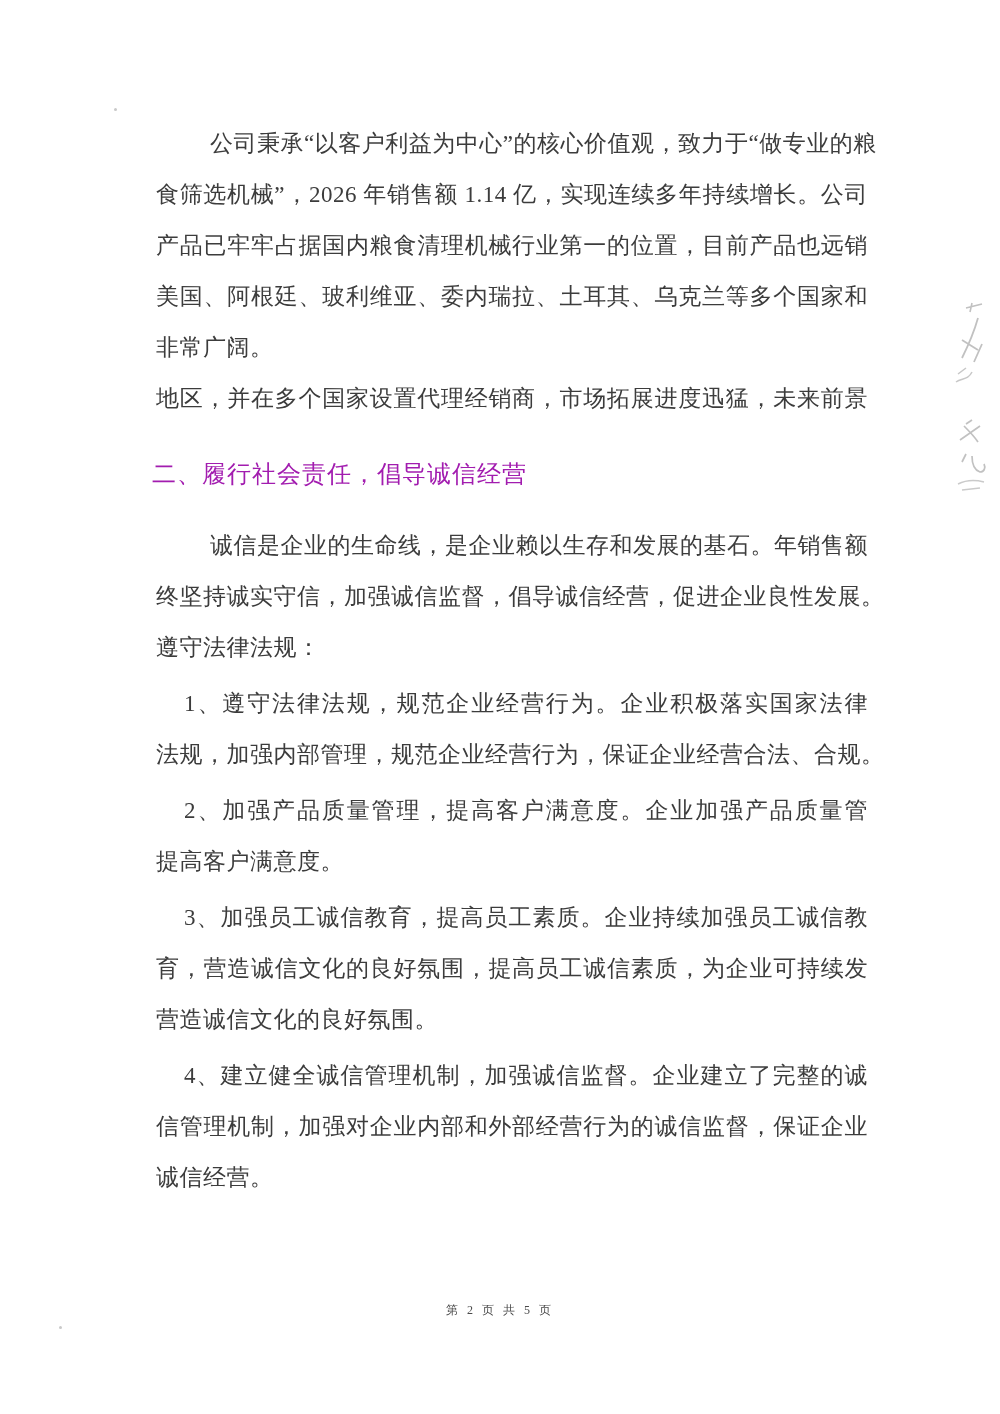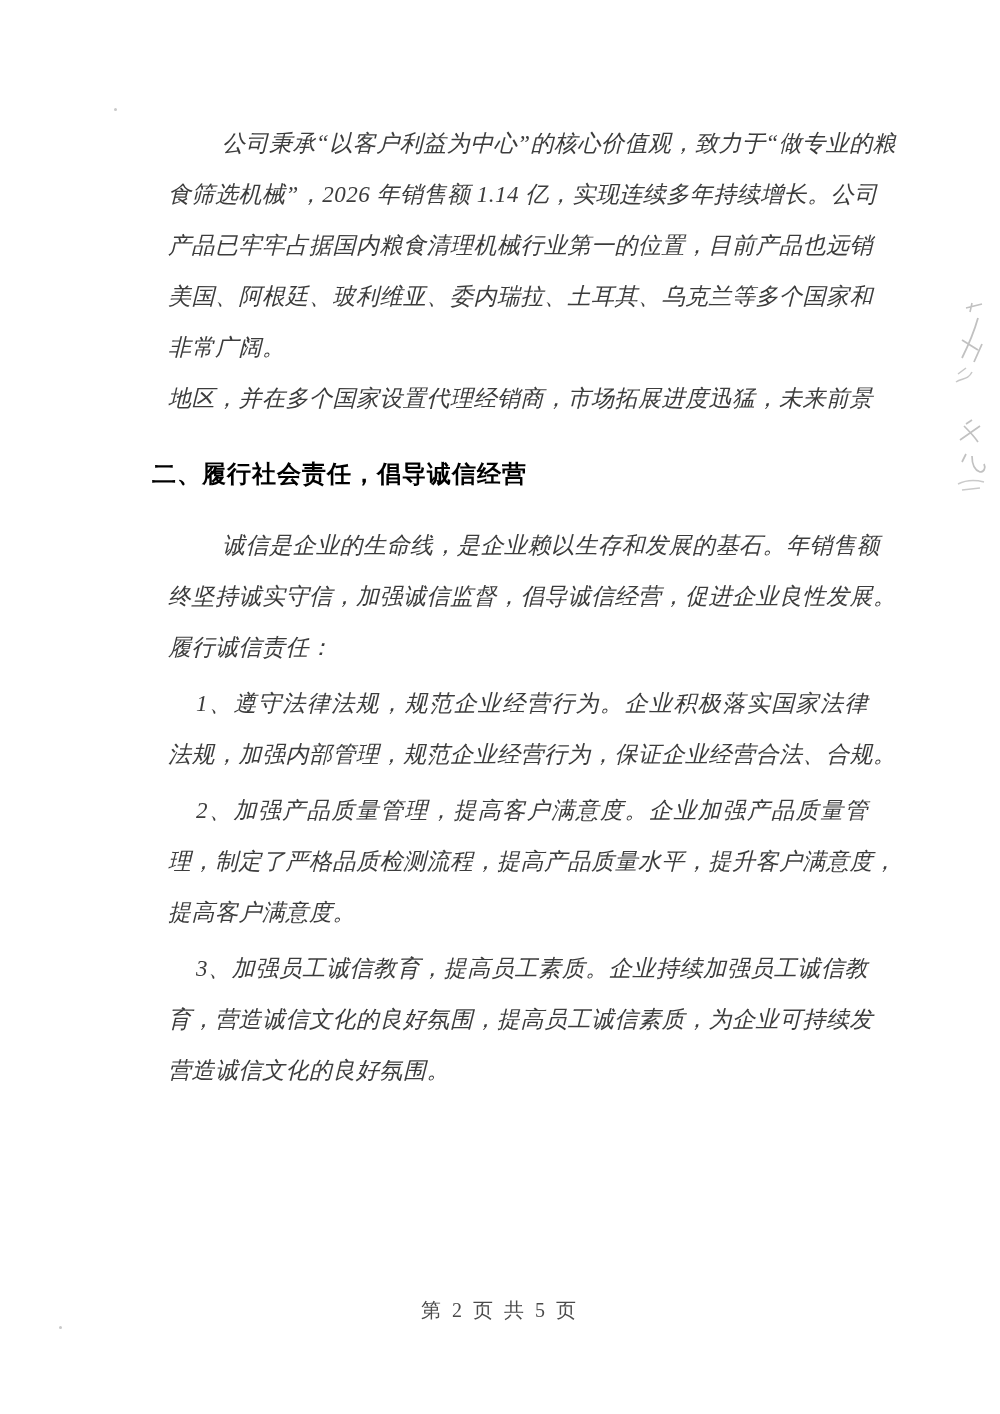--- a/index.html
+++ b/index.html
@@ -16,46 +16,46 @@
   }
   .content {
     position: absolute;
     left: 152px; top: 118px;
     width: 716px;
     color: #3c3c3c;
     font-size: 23px;
     line-height: 51px;
     letter-spacing: 0.5px;
   }
-  .para { margin: 0 0 5px 16px; padding: 0; font-style: italic; }
+  .para { margin: 0 0 5px 4px; padding: 0; }
   .line {
     display: block;
     text-align: justify;
     text-align-last: justify;
     text-justify: inter-character;
     white-space: nowrap;
   }
   .line.last { text-align-last: left; }
   .ind2 { text-indent: 54px; }
   .ind1 { text-indent: 28px; }
   .heading {
     margin: 24px 0 21px 0;
     font-family: "Liberation Sans", "DejaVu Sans", sans-serif;
-    font-weight: bold;
+    font-weight: normal;
     font-size: 24px;
     line-height: 51px;
-    color: #000000;
+    color: #a21caf;
     letter-spacing: 1px;
   }
   .footer {
     position: absolute;
     left: 0; top: 1297px;
     width: 100%;
     text-align: center;
-    font-size: 20px;
+    font-size: 12px;
     color: #4a4a4a;
     letter-spacing: 3px;
     line-height: 26px;
   }
   .edge-artifact { position: absolute; opacity: 0.55; }
   .speck {
     position: absolute;
     width: 3px; height: 3px;
     background: #c9c9c9;
     border-radius: 50%;
@@ -75,40 +75,44 @@
       <span class="line">美国、阿根廷、玻利维亚、委内瑞拉、土耳其、乌克兰等多个国家和</span>
       <span class="line last">非常广阔。</span>
       <span class="line">地区，并在多个国家设置代理经销商，市场拓展进度迅猛，未来前景</span>
     </p>
 
     <h2 class="heading">二、履行社会责任，倡导诚信经营</h2>
 
     <p class="para">
       <span class="line ind2">诚信是企业的生命线，是企业赖以生存和发展的基石。年销售额</span>
       <span class="line">终坚持诚实守信，加强诚信监督，倡导诚信经营，促进企业良性发展。</span>
-      <span class="line last">履行诚信责任：</span>
+      <span class="line last">遵守法律法规：</span>
     </p>
 
     <p class="para">
       <span class="line ind1">1、遵守法律法规，规范企业经营行为。企业积极落实国家法律</span>
       <span class="line last">法规，加强内部管理，规范企业经营行为，保证企业经营合法、合规。</span>
     </p>
 
     <p class="para">
       <span class="line ind1">2、加强产品质量管理，提高客户满意度。企业加强产品质量管</span>
-      <span class="line">理，制定了严格品质检测流程，提高产品质量水平，提升客户满意度，</span>
       <span class="line last">提高客户满意度。</span>
     </p>
 
     <p class="para">
       <span class="line ind1">3、加强员工诚信教育，提高员工素质。企业持续加强员工诚信教</span>
       <span class="line">育，营造诚信文化的良好氛围，提高员工诚信素质，为企业可持续发</span>
       <span class="line last">营造诚信文化的良好氛围。</span>
     </p>
 
+    <p class="para">
+      <span class="line ind1">4、建立健全诚信管理机制，加强诚信监督。企业建立了完整的诚</span>
+      <span class="line">信管理机制，加强对企业内部和外部经营行为的诚信监督，保证企业</span>
+      <span class="line last">诚信经营。</span>
+    </p>
 
   </div>
 
   <svg class="edge-artifact" style="left:952px; top:300px;" width="48" height="90" viewBox="0 0 48 90">
     <path d="M14 8 L30 4 M20 3 L18 12" stroke="#8f8f8f" stroke-width="1.6" fill="none"></path>
     <path d="M26 18 C22 32 16 46 10 58 M10 40 L26 50 M30 44 L22 62" stroke="#8f8f8f" stroke-width="1.8" fill="none"></path>
     <path d="M6 74 L14 68 M4 82 C10 78 16 80 20 72" stroke="#9a9a9a" stroke-width="1.5" fill="none"></path>
   </svg>
   <svg class="edge-artifact" style="left:950px; top:418px;" width="50" height="80" viewBox="0 0 50 80">
     <path d="M16 6 L22 2 M10 22 L30 8 M14 8 C20 14 24 18 28 24" stroke="#8f8f8f" stroke-width="1.7" fill="none"></path>

